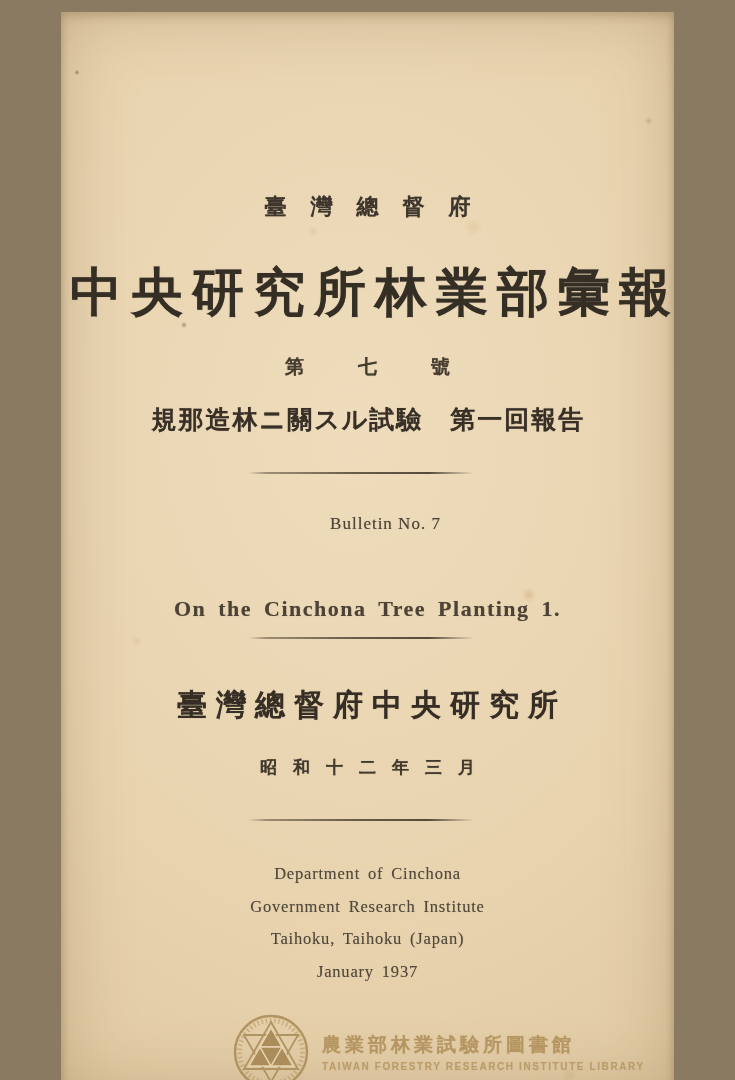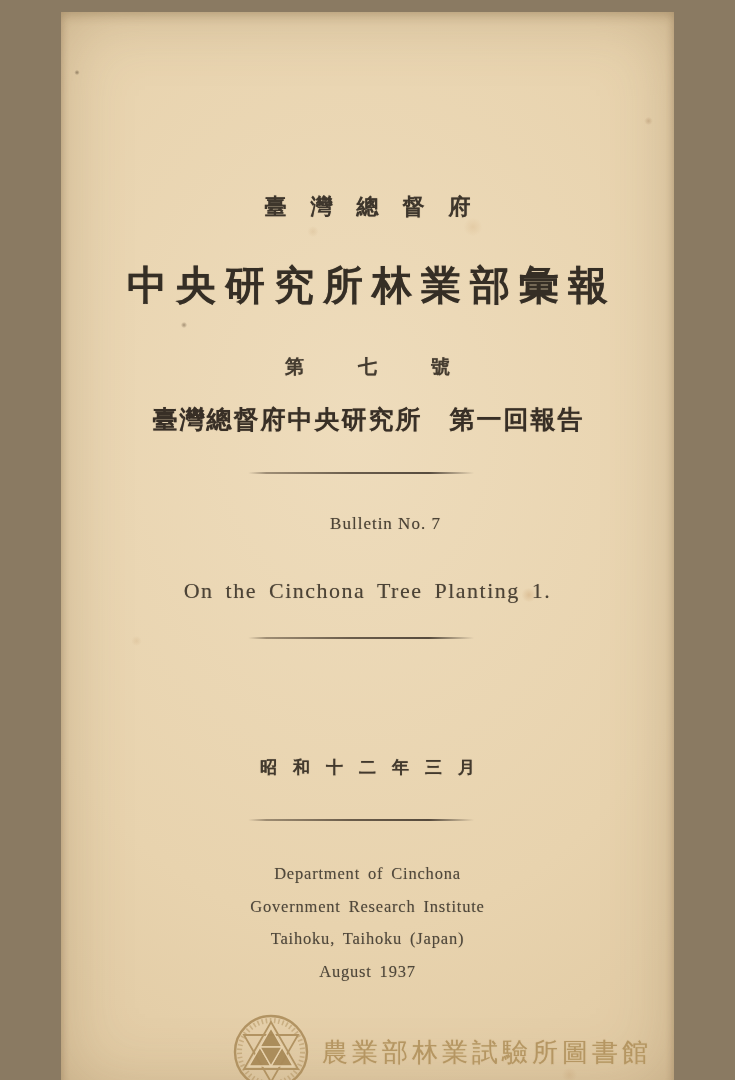--- a/index.html
+++ b/index.html
@@ -9,43 +9,43 @@
     margin:12px auto;
     overflow:hidden;
     background:
       radial-gradient(ellipse 120% 90% at 48% 38%, #eedcbc 0%, #e8d3ae 52%, #e0c9a2 82%, #d6bd94 100%);
     box-shadow: inset 0 0 70px rgba(120,90,50,.28), inset 0 5px 10px rgba(100,72,40,.22), inset 0 -4px 9px rgba(100,72,40,.18);
     font-family:"Liberation Serif","DejaVu Serif",serif;
   }
   .line{position:absolute;left:0;right:0;text-align:center;white-space:nowrap;color:#3b332a;}
   .cjk{font-family:"Liberation Serif","DejaVu Serif",serif;font-weight:bold;text-shadow:0 0 .7px rgba(59,51,42,.55);}
   .gov{top:180px;font-size:22px;letter-spacing:24px;text-indent:24px;color:#3e362c;}
-  .main-title{top:246px;font-size:40px;letter-spacing:9px;text-indent:9px;color:#352e25;}
+  .main-title{top:246px;font-size:52px;letter-spacing:9px;text-indent:9px;color:#352e25;}
   .issue{top:342px;font-size:19px;letter-spacing:54px;text-indent:54px;color:#453c30;}
   .subject{top:391px;font-size:25px;letter-spacing:2px;text-indent:2px;color:#382f26;}
   .rule{position:absolute;left:50%;width:226px;height:2px;transform:translateX(-53%);
     background:linear-gradient(90deg, rgba(90,75,58,0) 0%, rgba(95,80,62,.55) 8%, rgba(70,58,45,.78) 45%, rgba(60,50,40,.85) 80%, rgba(90,75,58,0) 100%);
     border-radius:2px;}
   .rule1{top:460px;}
   .rule2{top:625px;}
   .rule3{top:807px;}
   .en{color:#4c4336;text-shadow:0 0 .8px rgba(76,67,54,.45);}
   .bulletin{top:502px;font-size:17px;letter-spacing:1px;padding-left:36px;}
-  .en-title{top:566px;font-size:22px;letter-spacing:1.5px;word-spacing:5px;}
+  .en-title{top:584px;font-size:22px;letter-spacing:1.5px;word-spacing:5px;font-weight:bold;}
   .publisher{top:673px;font-size:30px;letter-spacing:9px;text-indent:9px;color:#362e25;}
   .date{top:744px;font-size:17px;letter-spacing:16px;text-indent:16px;color:#42392d;}
   .imp1{top:852px;}
   .imp2{top:885px;}
   .imp3{top:917px;}
   .imp4{top:950px;}
   .imprint{font-size:16.5px;letter-spacing:.8px;word-spacing:3px;color:#50483b;text-shadow:0 0 .9px rgba(80,72,59,.4);}
   .stamp{position:absolute;left:168px;top:1000px;display:flex;align-items:center;gap:9px;}
   .stamp-logo{width:84px;height:80px;flex:0 0 auto;}
   .stamp-text{display:flex;flex-direction:column;}
-  .stamp-cjk{font-family:"Liberation Sans","DejaVu Sans",sans-serif;font-weight:normal;font-size:26px;letter-spacing:4px;color:#b59662;white-space:nowrap;text-shadow:0 0 1px rgba(181,150,98,.5);}
+  .stamp-cjk{font-family:"Liberation Sans","DejaVu Sans",sans-serif;font-weight:bold;font-size:19px;letter-spacing:4px;color:#b59662;white-space:nowrap;text-shadow:0 0 1px rgba(181,150,98,.5);}
   .stamp-en{font-family:"Liberation Sans","DejaVu Sans",sans-serif;font-weight:bold;font-size:10px;letter-spacing:1.6px;color:#bb9d6b;white-space:nowrap;margin-top:3px;text-shadow:0 0 .8px rgba(187,157,107,.5);}
   .spot{position:absolute;border-radius:50%;pointer-events:none;}
   .s1{left:13px;top:58px;width:6px;height:5px;background:radial-gradient(circle, rgba(85,68,48,.55), rgba(85,68,48,0) 70%);}
   .s2{left:583px;top:105px;width:9px;height:8px;background:radial-gradient(circle, rgba(150,110,70,.3), rgba(150,110,70,0) 70%);}
   .s3{left:644px;top:230px;width:17px;height:15px;background:radial-gradient(circle, rgba(190,145,90,.22), rgba(190,145,90,0) 70%);}
   .s4{left:402px;top:206px;width:20px;height:18px;background:radial-gradient(circle, rgba(195,150,95,.18), rgba(195,150,95,0) 70%);}
   .s5{left:120px;top:310px;width:6px;height:6px;background:radial-gradient(circle, rgba(95,75,52,.5), rgba(95,75,52,0) 75%);}
   .s6{left:460px;top:576px;width:16px;height:14px;background:radial-gradient(circle, rgba(185,135,80,.28), rgba(185,135,80,0) 70%);}
   .s7{left:622px;top:478px;width:16px;height:15px;background:radial-gradient(circle, rgba(150,150,108,.22), rgba(150,150,108,0) 70%);}
   .s8{left:500px;top:1056px;width:17px;height:14px;background:radial-gradient(circle, rgba(185,140,90,.2), rgba(185,140,90,0) 70%);}
@@ -69,51 +69,53 @@
   <div class="spot s7"></div>
   <div class="spot s8"></div>
   <div class="spot s9"></div>
   <div class="spot s10"></div>
   <div class="spot s12"></div>
   <div class="scratch"></div>
 
   <div class="line cjk gov">臺灣總督府</div>
   <div class="line cjk main-title">中央研究所林業部彙報</div>
   <div class="line cjk issue">第七號</div>
-  <div class="line cjk subject">臺灣總督府中央研究所　第一回報告</div>
+  <div class="line cjk subject">規那造林ニ關スル試驗　第一回報告</div>
 
   <div class="rule rule1"></div>
 
   <div class="line en bulletin">Bulletin No. 7</div>
   <div class="line en en-title">On the Cinchona Tree Planting  1.</div>
 
   <div class="rule rule2"></div>
 
+  <div class="line cjk publisher">臺灣總督府中央研究所</div>
   <div class="line cjk date">昭和十二年三月</div>
 
   <div class="rule rule3"></div>
 
   <div class="line en imprint imp1">Department of Cinchona</div>
   <div class="line en imprint imp2">Government Research Institute</div>
   <div class="line en imprint imp3">Taihoku, Taihoku (Japan)</div>
-  <div class="line en imprint imp4">August 1937</div>
+  <div class="line en imprint imp4">January 1937</div>
 
   <div class="stamp">
     <svg class="stamp-logo" viewBox="0 0 84 80" xmlns="http://www.w3.org/2000/svg">
       <g stroke="#ae8f5d" fill="none" opacity="0.92">
         <circle cx="42" cy="40" r="36" stroke-width="2.4"></circle>
         <circle cx="42" cy="40" r="31.5" stroke-width="5" stroke-dasharray="1.6 2.6" opacity="0.55"></circle>
         <polygon points="42,10 69,57 15,57" stroke-width="1.8"></polygon>
         <polygon points="42,70 15,23 69,23" stroke-width="1.8"></polygon>
       </g>
       <g fill="#a98a58" stroke="#e8d3ae" stroke-width="1.4" opacity="0.95">
         <polygon points="42,16 53,35 31,35"></polygon>
         <polygon points="31,35 20,54 42,54"></polygon>
         <polygon points="53,35 64,54 42,54"></polygon>
         <polygon points="31,35 53,35 42,54"></polygon>
       </g>
     </svg>
     <div class="stamp-text">
       <div class="stamp-cjk">農業部林業試驗所圖書館</div>
+      <div class="stamp-en">TAIWAN FORESTRY RESEARCH INSTITUTE LIBRARY</div>
     </div>
   </div>
 
 </div>
 
 </body></html>

